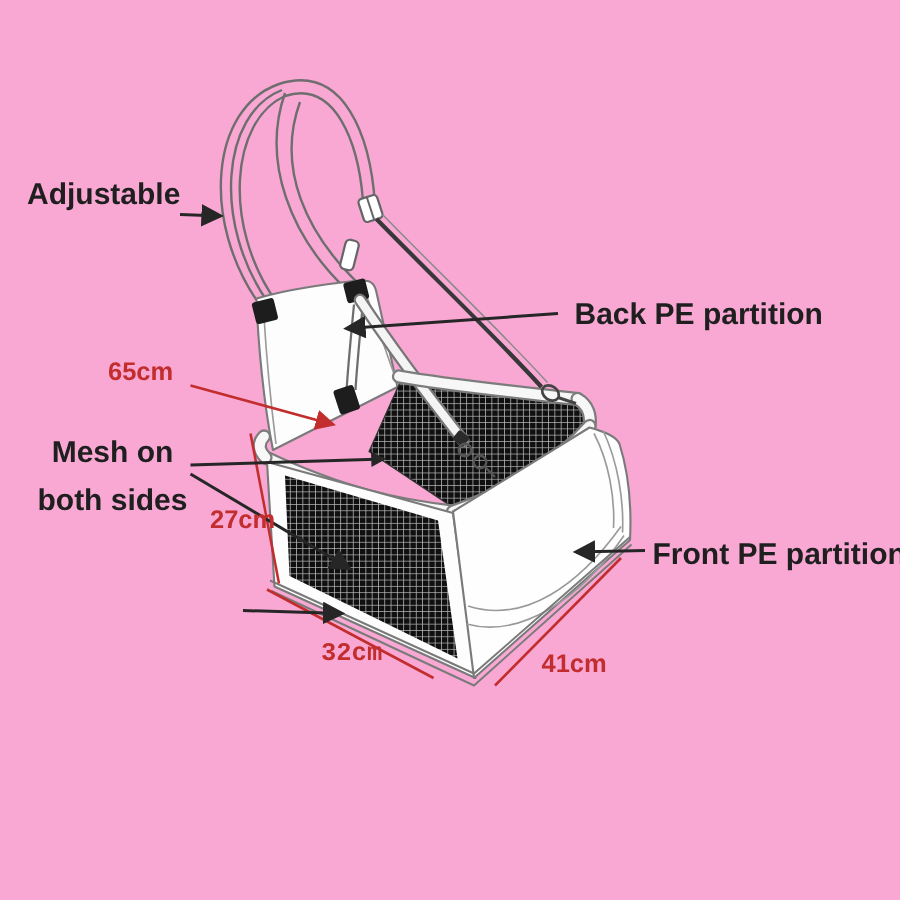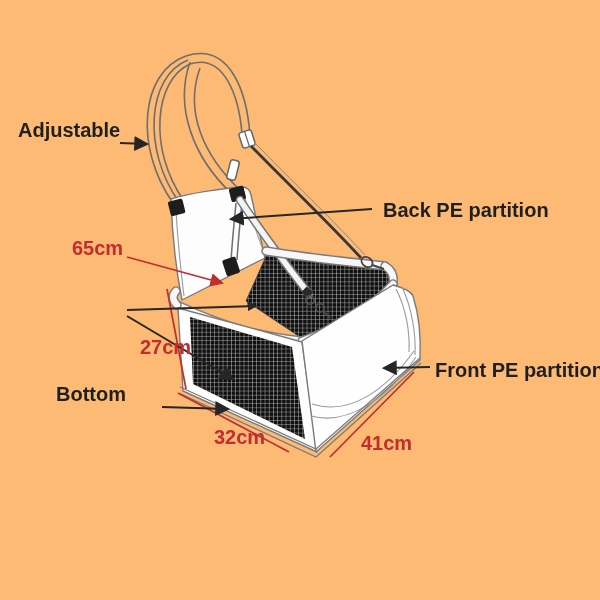--- a/index.html
+++ b/index.html
@@ -1,27 +1,27 @@
 <!DOCTYPE html>
 <html><head>
 <meta charset="utf-8">
 <style>
   html,body{margin:0;padding:0;background:#ffffff;}
   .stage{
-    position:relative;width:600px;height:600px;background:#fdba74;overflow:hidden;
+    position:relative;width:600px;height:600px;background:#f9a8d4;overflow:hidden;
     font-family:"Liberation Sans", sans-serif;
   }
   .stage svg{position:absolute;left:0;top:0;}
   .lbl{
     position:absolute;font-weight:bold;color:#1f1f1f;font-size:20px;
     line-height:33px;white-space:nowrap;letter-spacing:0px;
   }
   .lbl div{display:block;}
   .dim{
-    position:absolute;font-weight:bold;color:#c22d2d;font-size:20px;
+    position:absolute;font-weight:bold;color:#c22d2d;font-size:17px;
     line-height:22px;white-space:nowrap;
   }
   .tube-o{stroke:#7c7c7c;stroke-width:9.5;fill:none;stroke-linecap:round;}
   .tube-i{stroke:#f7f7f7;stroke-width:6.5;fill:none;stroke-linecap:round;}
   .seam{stroke:#9a9a9a;stroke-width:1.1;fill:none;}
 </style>
 </head>
 <body>
 
 <div class="stage">
@@ -146,26 +146,29 @@
   </svg>
 
   <div class="lbl" style="left:18px;top:114px;line-height:33px;">
     <div>Adjustable</div>
   </div>
 
   <div class="lbl" style="left:383px;top:194px;">Back PE partition</div>
 
   <div class="dim" style="left:72px;top:237px;">65cm</div>
 
+  <div class="lbl" style="left:14px;top:286px;width:122px;text-align:center;line-height:32px;">
+    <div>Mesh on</div>
+    <div>both sides</div>
+  </div>
 
   <div class="dim" style="left:140px;top:336px;">27cm</div>
 
   <div class="lbl" style="left:56px;top:381px;line-height:27px;">
-    <div>Bottom</div>
   </div>
 
-  <div class="dim" style="left:214px;top:426px;">32cm</div>
+  <div class="dim" style="left:214px;top:426px;font-family:Liberation Mono, monospace;">32cm</div>
 
   <div class="dim" style="left:361px;top:432px;">41cm</div>
 
   <div class="lbl" style="left:435px;top:354px;">Front PE partition</div>
 
 </div>
 
 </body></html>

